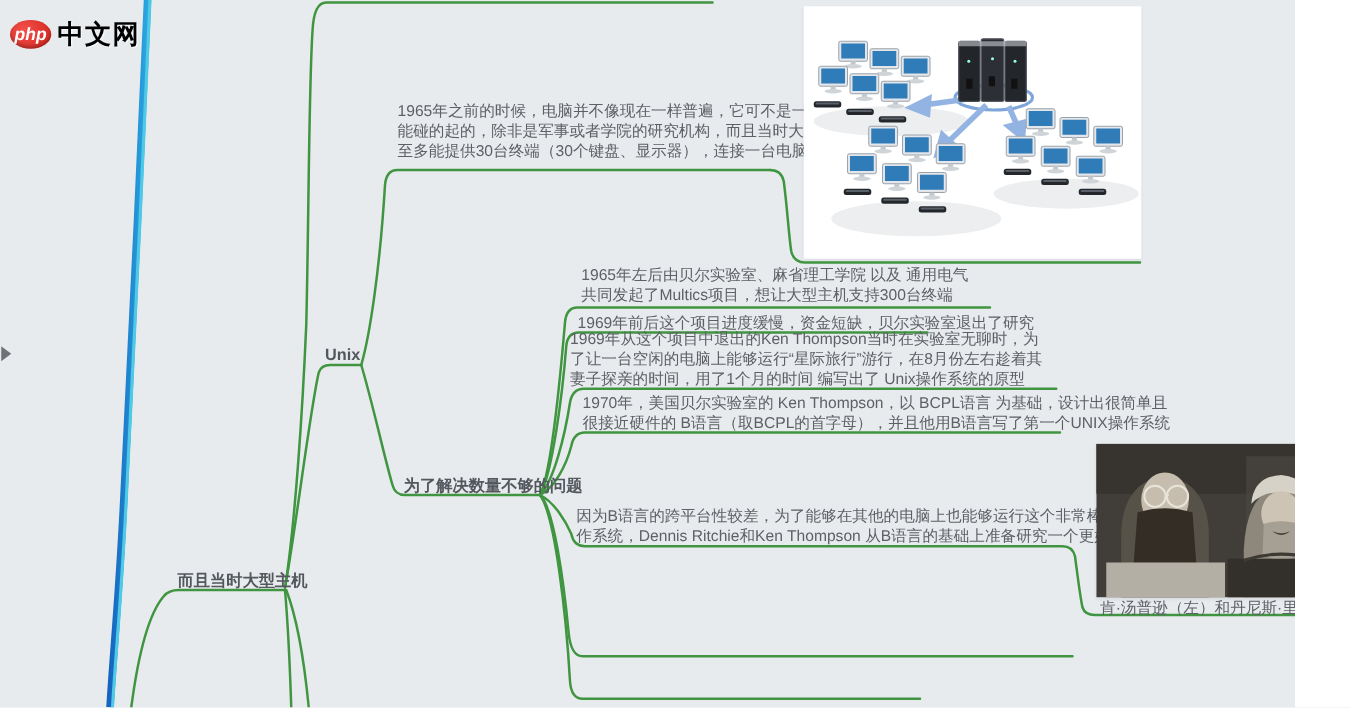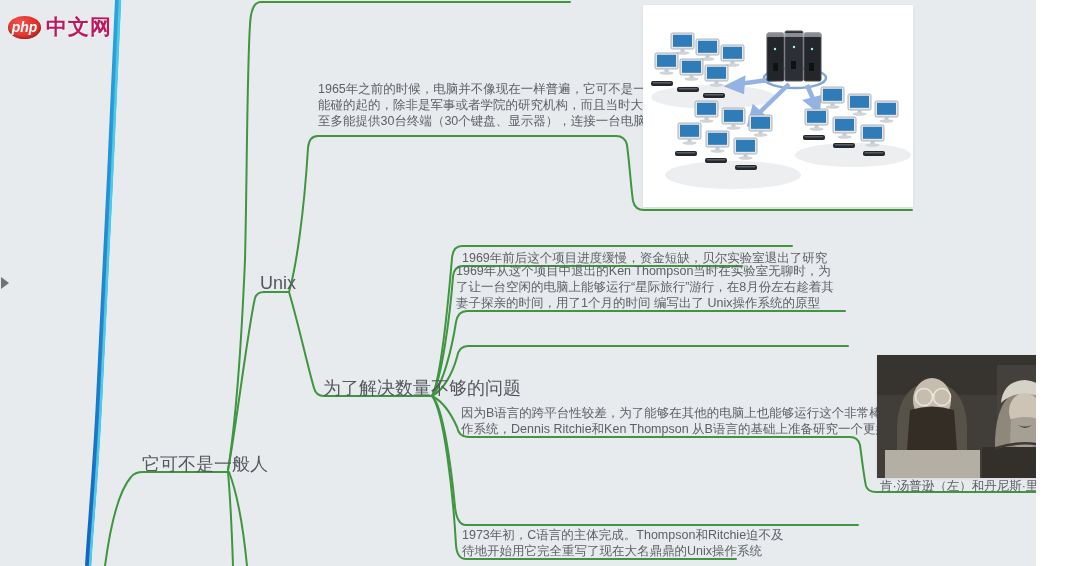--- a/index.html
+++ b/index.html
@@ -1,27 +1,27 @@
 <!DOCTYPE html>
 <html><head>
 <meta charset="utf-8">
 <style>
   html,body{margin:0;padding:0;}
   body{font-family:"Liberation Sans","DejaVu Sans",sans-serif;}
   #stage{position:relative;width:1036px;height:566px;background:#e8ebee;overflow:hidden;}
   svg{display:block;}
   .lines{position:absolute;left:0;top:0;}
   .node{position:absolute;font-size:12.5px;line-height:16px;color:#5d6167;white-space:pre-line;}
-  .label{position:absolute;font-size:18px;line-height:15px;color:#53585e;white-space:nowrap;}
+  .label{position:absolute;font-size:13px;line-height:15px;color:#53585e;white-space:nowrap;font-weight:bold;}
   .imgbox{position:absolute;box-shadow:0 1px 3px rgba(0,0,0,0.08);}
   #logo{position:absolute;left:8px;top:13px;display:flex;align-items:center;}
   #logo .badge{background:radial-gradient(circle at 35% 35%,#f3504a,#d1211b);color:#fff;
     font-weight:bold;font-style:italic;font-size:14px;width:33px;height:23px;border-radius:50%;
     display:flex;align-items:center;justify-content:center;box-shadow:inset 0 -2px 3px rgba(0,0,0,.25);}
-  #logo .brand{font-size:21px;font-weight:900;color:#be185d;margin-left:5px;letter-spacing:1px;
+  #logo .brand{font-size:21px;font-weight:900;color:#000000;margin-left:5px;letter-spacing:1px;
     text-shadow:1px 1px 0 rgba(255,255,255,.7);}
   .caption{position:absolute;font-size:12.5px;color:#5d6167;white-space:nowrap;}
   #collapse{position:absolute;left:1px;top:277px;width:0;height:0;
     border-top:6px solid transparent;border-bottom:6px solid transparent;border-left:8px solid #6f7378;}
 </style>
 </head>
 <body>
 
 <div id="stage">
 
@@ -69,35 +69,37 @@
     </g>
   </svg>
 
   <div id="logo">
     <span class="badge">php</span>
     <span class="brand">中文网</span>
   </div>
 
   <div id="collapse"></div>
 
-  <div class="label" style="left:142px;top:457px;">它可不是一般人</div>
+  <div class="label" style="left:142px;top:457px;">而且当时大型主机</div>
   <div class="label" style="left:260px;top:276px;">Unix</div>
   <div class="label" style="left:323px;top:381px;text-align:center;">为了解决数量不够的问题</div>
 
   <div class="node" style="left:318px;top:81px;">1965年之前的时候，电脑并不像现在一样普遍，它可不是一般人
 能碰的起的，除非是军事或者学院的研究机构，而且当时大型主机
 至多能提供30台终端（30个键盘、显示器），连接一台电脑</div>
+  <div class="node" style="left:465px;top:212px;">1965年左后由贝尔实验室、麻省理工学院 以及 通用电气
+共同发起了Multics项目，想让大型主机支持300台终端</div>
   <div class="node" style="left:462px;top:250px;">1969年前后这个项目进度缓慢，资金短缺，贝尔实验室退出了研究</div>
   <div class="node" style="left:456px;top:263px;">1969年从这个项目中退出的Ken Thompson当时在实验室无聊时，为
 了让一台空闲的电脑上能够运行“星际旅行”游行，在8月份左右趁着其
 妻子探亲的时间，用了1个月的时间 编写出了 Unix操作系统的原型</div>
+  <div class="node" style="left:466px;top:314px;">1970年，美国贝尔实验室的 Ken Thompson，以 BCPL语言 为基础，设计出很简单且
+很接近硬件的 B语言（取BCPL的首字母），并且他用B语言写了第一个UNIX操作系统</div>
   <div class="node" style="left:461px;top:405px;">因为B语言的跨平台性较差，为了能够在其他的电脑上也能够运行这个非常棒的Unix操
 作系统，Dennis Ritchie和Ken Thompson 从B语言的基础上准备研究一个更好的语言</div>
-  <div class="node" style="left:462px;top:527px;">1973年初，C语言的主体完成。Thompson和Ritchie迫不及
-待地开始用它完全重写了现在大名鼎鼎的Unix操作系统</div>
 
   <div class="imgbox" style="left:643px;top:5px;width:270px;height:202px;background:#fff;">
     <svg width="270" height="202" viewBox="0 0 270 202">
       <defs>
         <g id="mon">
           <rect x="0" y="0" width="23" height="16" rx="1.5" fill="#e3e6ea" stroke="#9aa2aa" stroke-width="0.8"></rect>
           <rect x="2" y="1.8" width="19" height="12" fill="#2f7cb8"></rect>
           <rect x="9.5" y="16" width="4" height="3" fill="#c3c8cd"></rect>
           <ellipse cx="11.5" cy="20" rx="7" ry="1.8" fill="#cfd4d8"></ellipse>
         </g>

